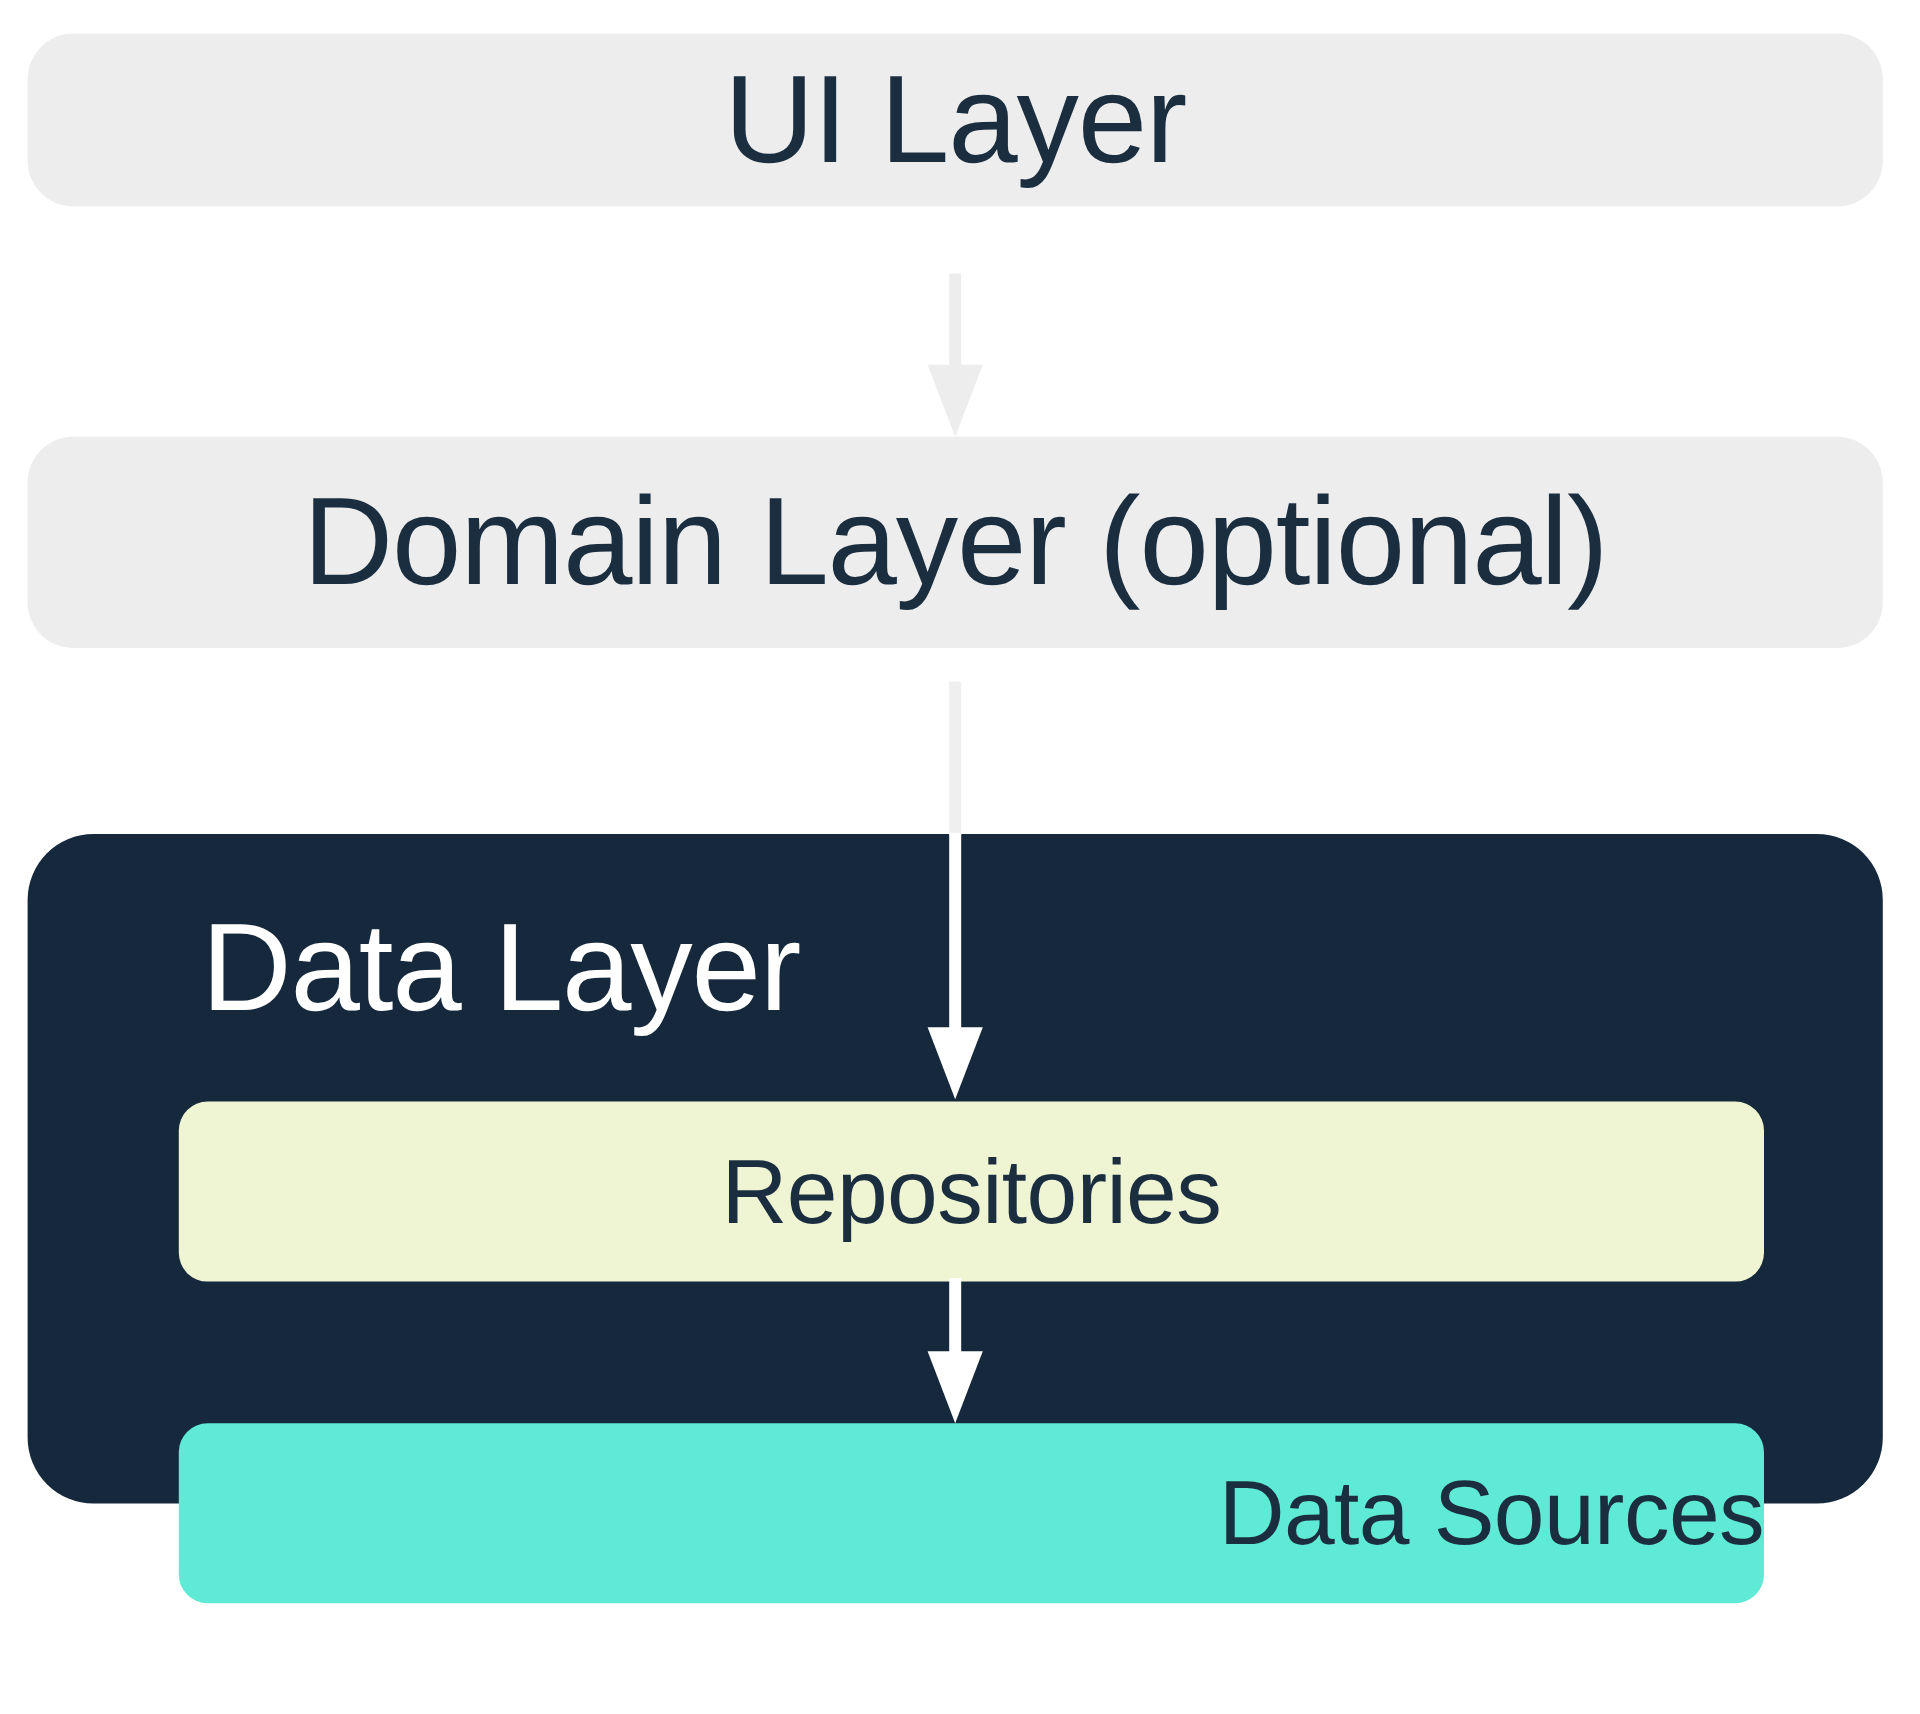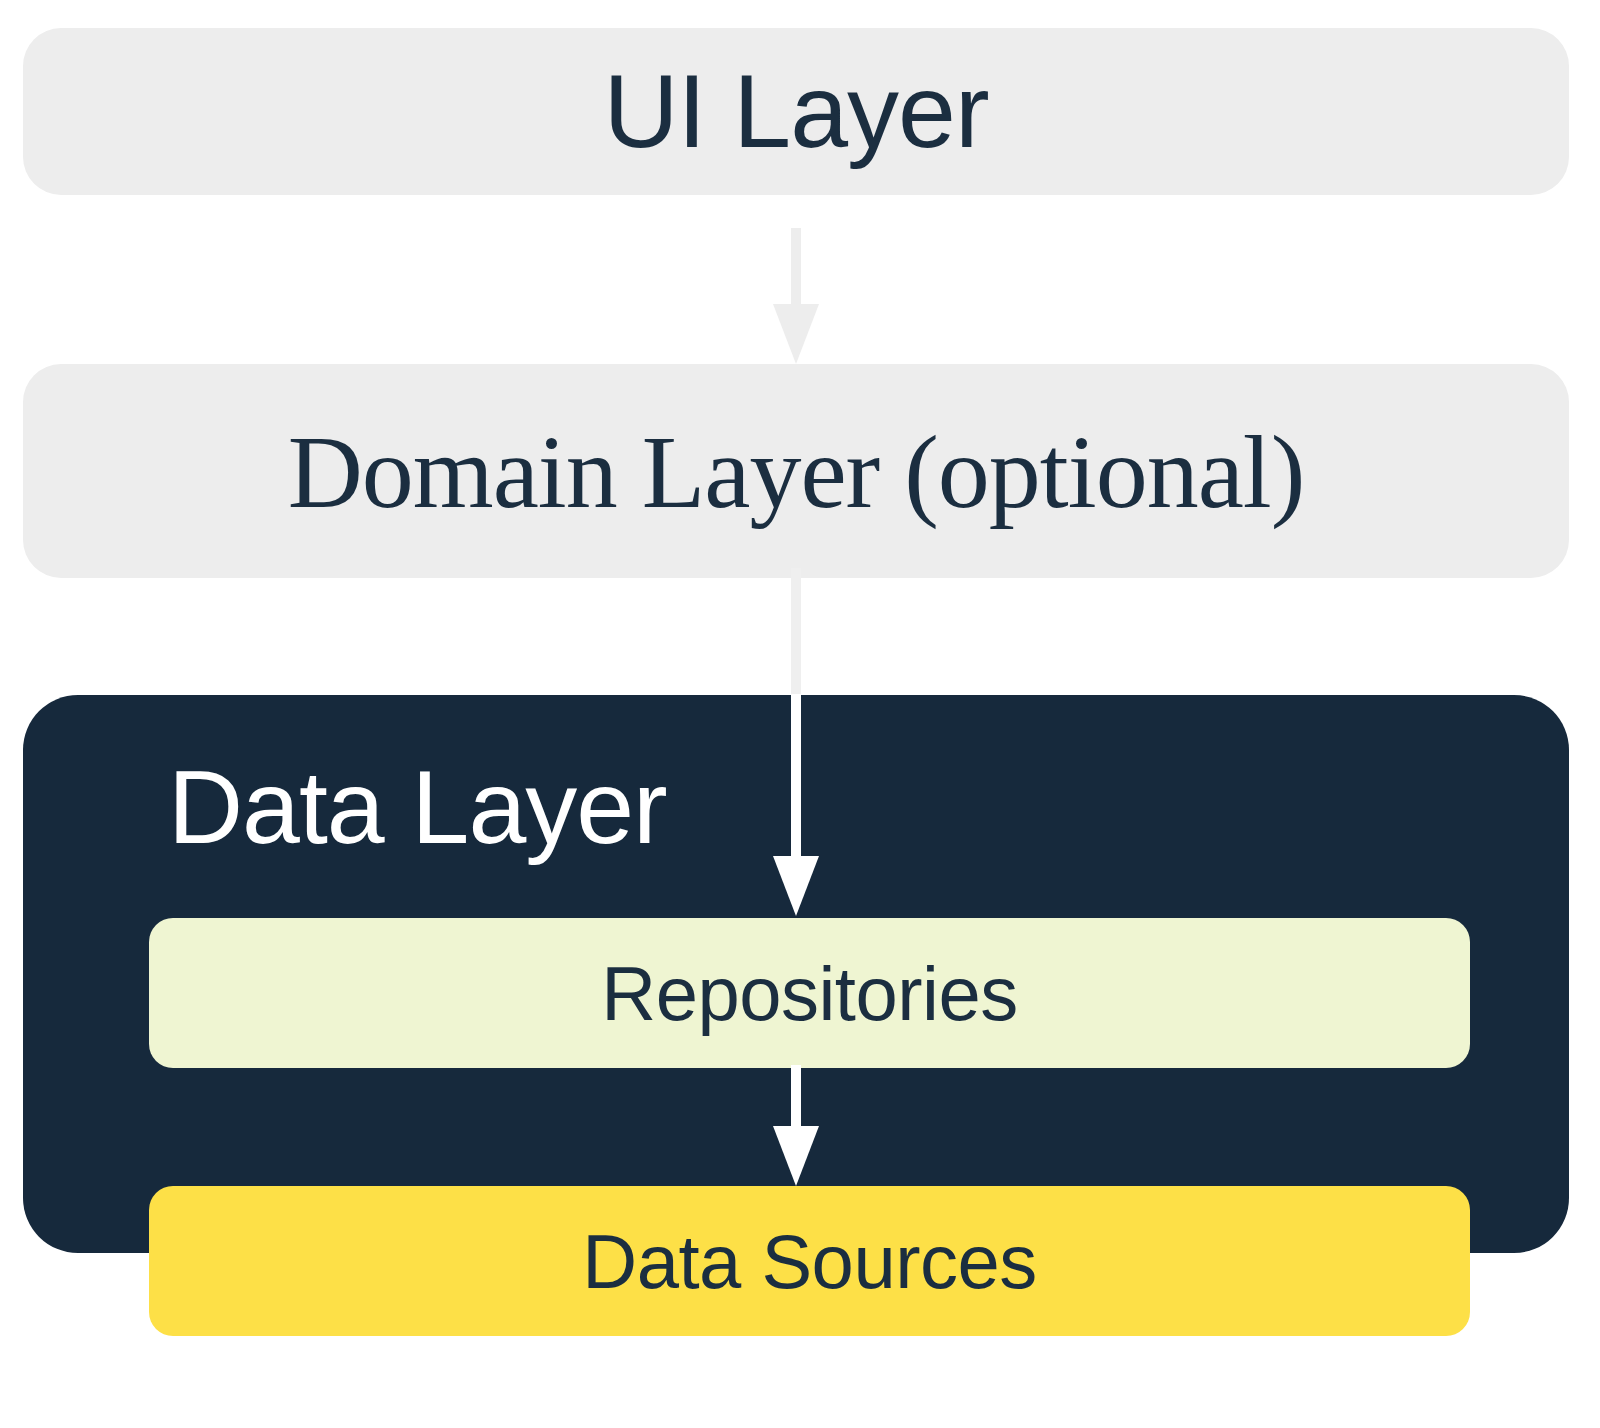--- a/index.html
+++ b/index.html
@@ -24,22 +24,22 @@
   }
   .layer-gray {
     left: 23px;
     width: 1546px;
     background: #EDEDED;
     border-radius: 38px;
     color: #1B2E40;
     font-size: 104px;
     letter-spacing: -1px;
   }
-  .box-ui     { top: 28px;  height: 167px; }
-  .box-domain { top: 364px; height: 214px; font-family: Liberation Serif, serif; }
+  .box-ui     { top: 28px;  height: 144px; }
+  .box-domain { top: 364px; height: 176px; }
   .box-data-layer {
     left: 23px;
     top: 695px;
     width: 1546px;
     height: 558px;
     background: #16293C;
     border-radius: 55px;
     display: block;
   }
   .data-layer-title {
@@ -58,21 +58,21 @@
     height: 150px;
     border-radius: 24px;
     display: flex;
     align-items: center;
     justify-content: center;
     color: #1B2E40;
     font-size: 76px;
     letter-spacing: -0.5px;
   }
   .box-repositories { top: 223px; background: #EFF5D2; }  
-  .box-data-sources { top: 491px; background: #fde047; }  
+  .box-data-sources { top: 491px; background: #5eead4; justify-content: flex-end; }  
 
   
   .shaft {
     position: absolute;
     width: 10px;
     left: 791px;
   }
   .head {
     position: absolute;
     left: 773px;

